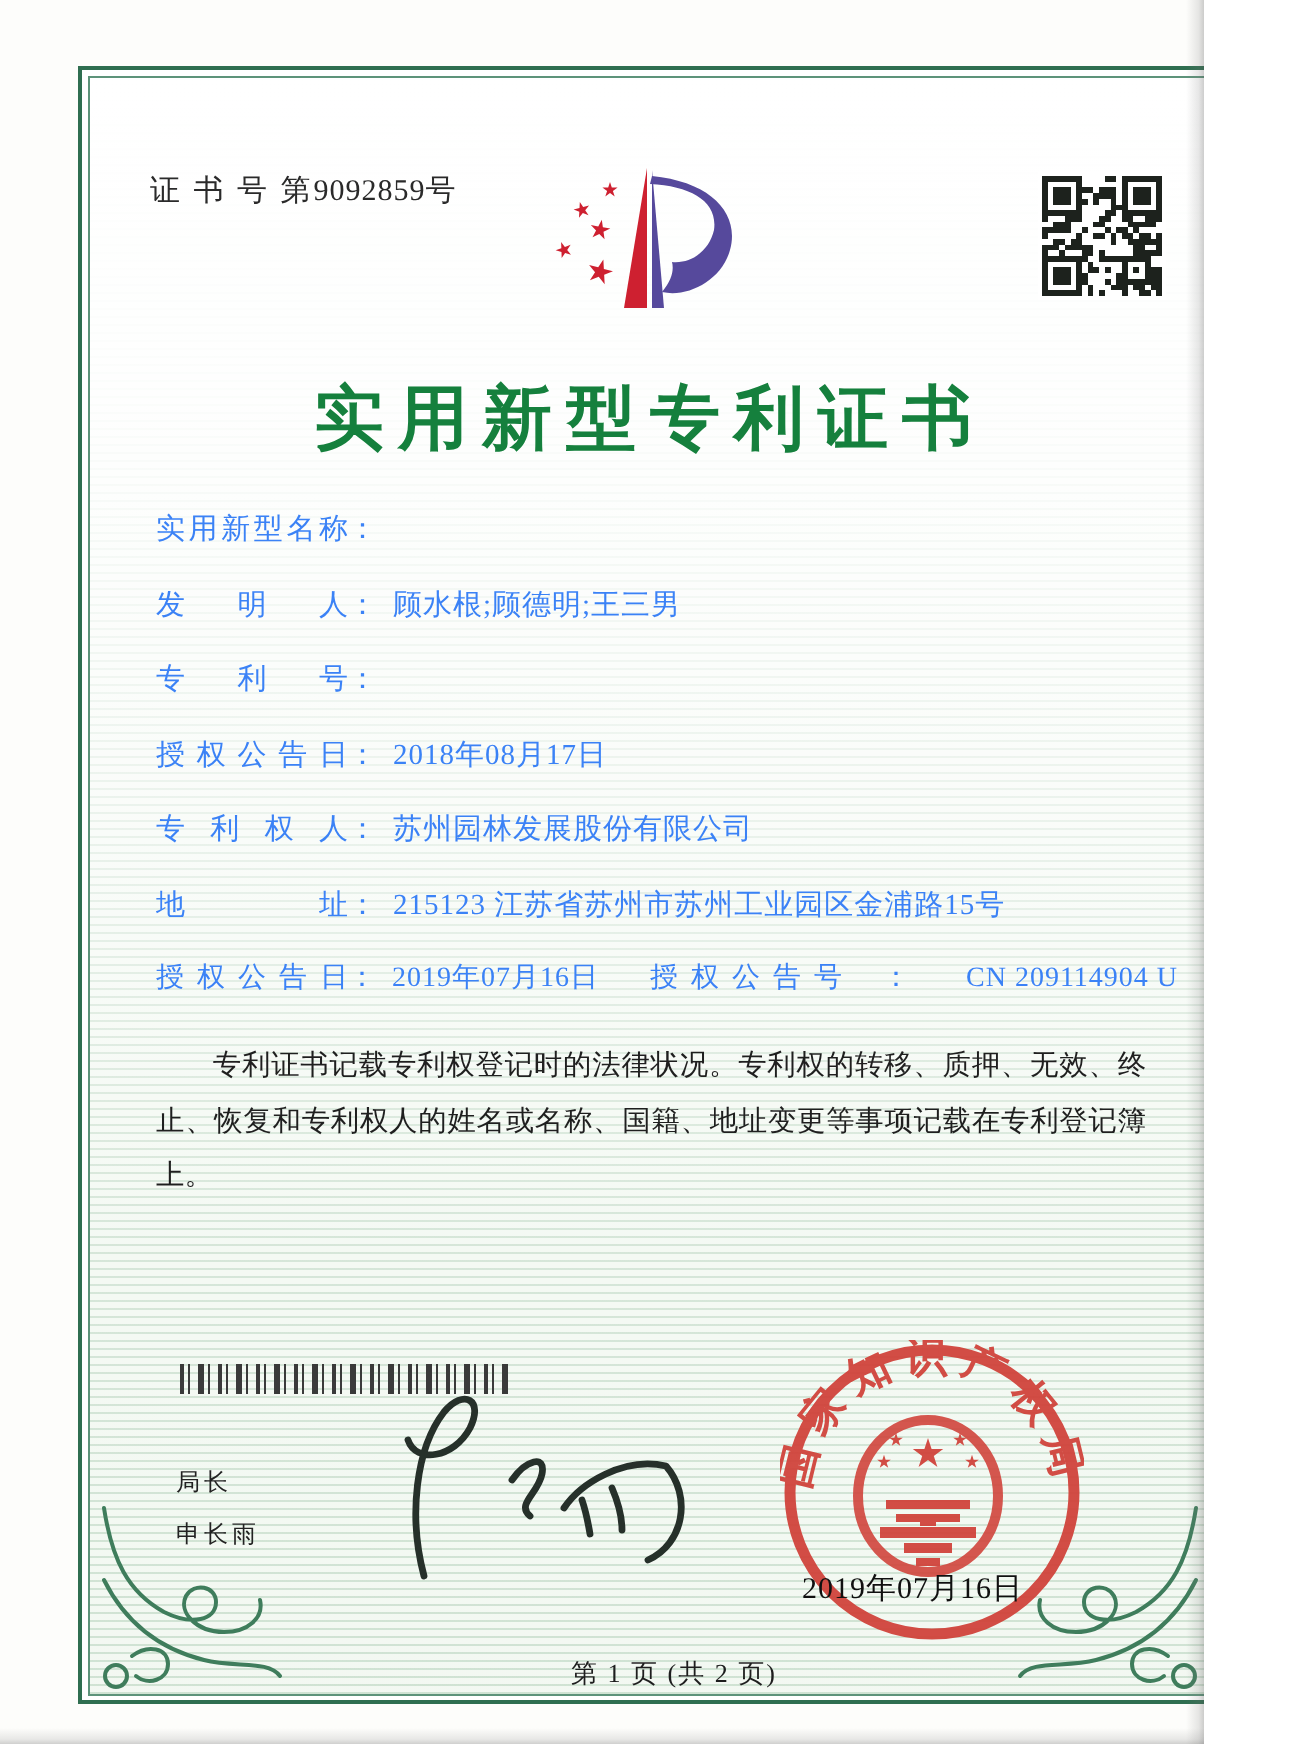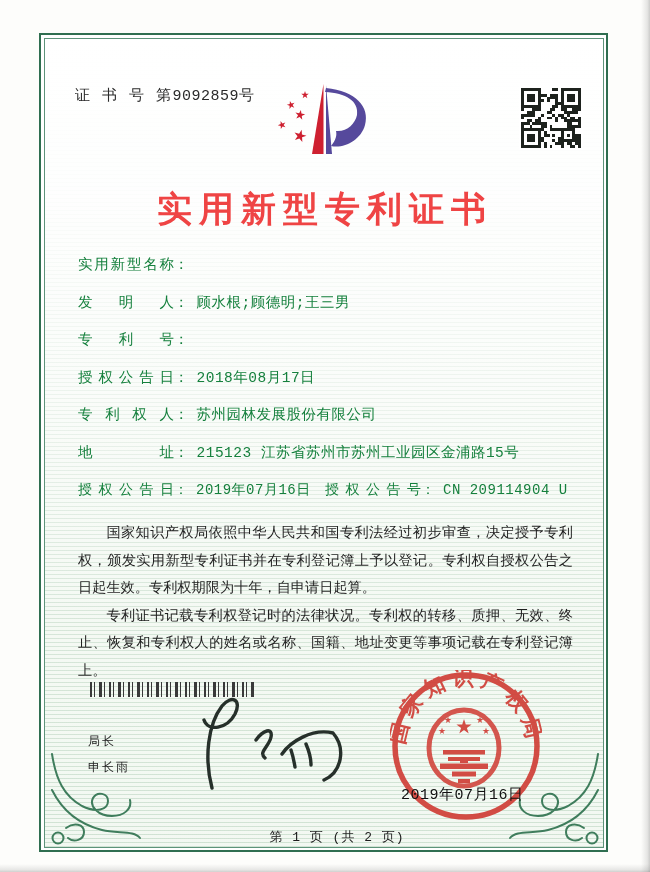--- a/index.html
+++ b/index.html
@@ -7,22 +7,22 @@
     --frame-green-light:#5d937a;
     --pattern-green:rgba(110,165,125,0.28);
     --paper:#fdfdfb;
     --ink:#232323;
     --seal-red:#d04038;
     --logo-red:#ce2030;
     --logo-purple:#56499c;
   }
   html,body{margin:0;padding:0;background:#ffffff;}
   .page{
-    position:relative;width:650px;height:872px;background:var(--paper);
-    font-family:Liberation Mono, monospace;color:var(--ink);
+    position:relative;width:602px;height:872px;background:var(--paper);
+    font-family:Liberation Serif, serif;color:var(--ink);
     overflow:hidden;
   }
   
   .edge-r{position:absolute;right:0;top:0;width:9px;height:100%;
     background:linear-gradient(90deg,rgba(0,0,0,0) 0%,rgba(120,120,120,0.18) 70%,rgba(90,90,90,0.30) 100%);}
   .edge-b{position:absolute;left:0;bottom:0;width:100%;height:8px;
     background:linear-gradient(180deg,rgba(0,0,0,0) 0%,rgba(120,120,120,0.16) 70%,rgba(90,90,90,0.28) 100%);}
 
   
   .frame-outer{
@@ -43,30 +43,30 @@
 
   .cert-line{left:75px;top:86px;font-size:15px;letter-spacing:1.5px;color:#2a2a2a;}
   .cert-line .num{letter-spacing:0.5px;}
 
   .logo{left:276px;top:82px;width:102px;height:76px;}
 
   .qr{left:519px;top:86px;width:64px;height:64px;background:#fff;padding:2px;box-sizing:border-box;}
   .qr svg{display:block;width:100%;height:100%;}
 
   .doc-title{left:0;top:186px;width:650px;text-align:center;
-    font-size:35px;font-weight:bold;letter-spacing:7px;color:#ef4444;}
+    font-size:35px;font-weight:bold;letter-spacing:7px;color:#15803d;}
 
   .fields{left:78px;top:254px;width:500px;}
-  .frow{display:flex;align-items:flex-start;margin-bottom:15.5px;font-size:14.5px;line-height:22px;color:#15803d;}
+  .frow{display:flex;align-items:flex-start;margin-bottom:15.5px;font-size:14.5px;line-height:22px;color:#3b82f6;}
   .flabel{display:inline-block;width:96px;text-align:justify;text-align-last:justify;}
   .colon{display:inline-block;}
   .fvalue{margin-left:8px;letter-spacing:0.5px;white-space:nowrap;}
   .frow-pair{position:relative;display:block;height:22px;margin-bottom:0;}
   .fgroup{display:flex;position:absolute;top:0;left:0;font-size:14px;line-height:22px;}
-  .fgroup.second{left:247px;}
+  .fgroup.second{left:247px;gap:20px;}
 
   .body-text{left:78px;top:520px;width:495px;font-size:14.2px;line-height:27.5px;
     text-align:justify;color:#1f1f1f;}
   .body-text p{margin:0;text-indent:2em;}
 
   .barcode{left:90px;top:682px;width:165px;height:15px;
     background:repeating-linear-gradient(90deg,
       #3a3a3a 0px,#3a3a3a 2px,transparent 2px,transparent 4px,
       #3a3a3a 4px,#3a3a3a 5px,transparent 5px,transparent 9px,
       #3a3a3a 9px,#3a3a3a 12px,transparent 12px,transparent 14px,
@@ -323,21 +323,20 @@
       </span>
       <span class="fgroup second">
         <span class="flabel">授权公告号</span>
           <span class="colon">：</span>
         <span class="fvalue">CN 209114904 U</span>
       </span>
     </div>
   </div>
 
   <div class="abs body-text">
-    <p>国家知识产权局依照中华人民共和国专利法经过初步审查，决定授予专利权，颁发实用新型专利证书并在专利登记簿上予以登记。专利权自授权公告之日起生效。专利权期限为十年，自申请日起算。</p>
     <p>专利证书记载专利权登记时的法律状况。专利权的转移、质押、无效、终止、恢复和专利权人的姓名或名称、国籍、地址变更等事项记载在专利登记簿上。</p>
   </div>
 
   <div class="abs barcode"></div>
 
   <div class="abs officials">
     <div>局长</div>
     <div>申长雨</div>
   </div>
 

